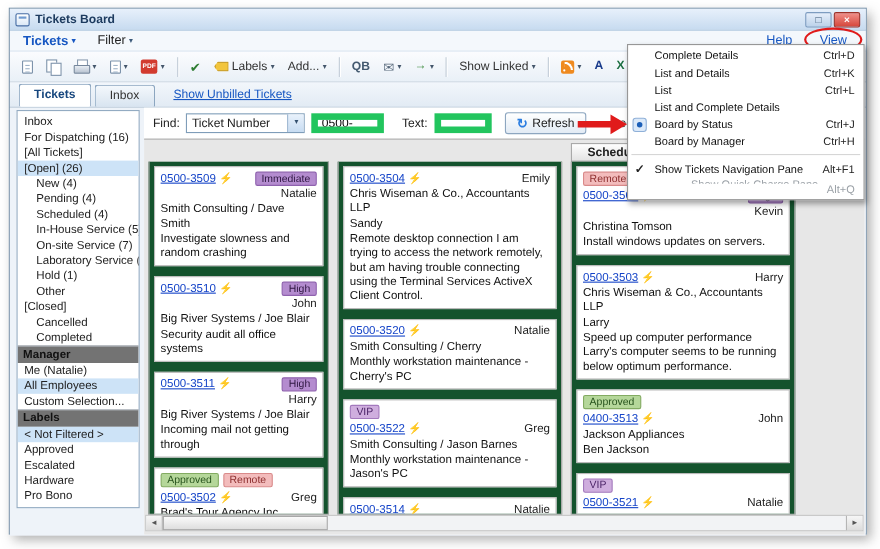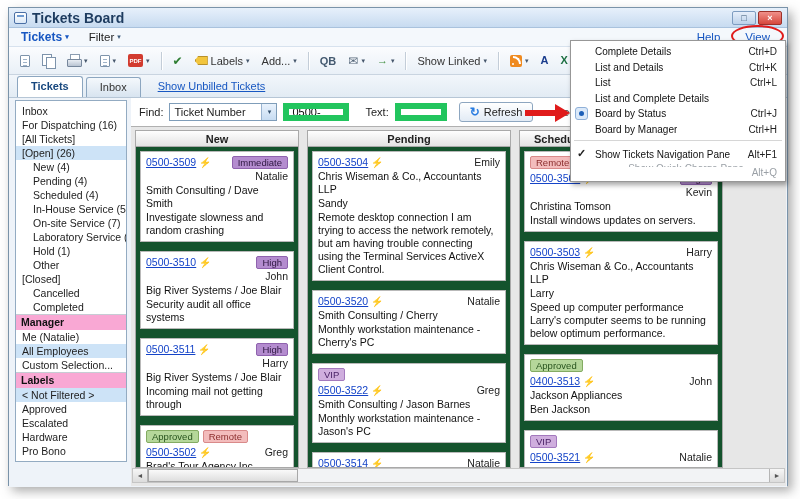--- a/index.html
+++ b/index.html
@@ -8,21 +8,21 @@
 
   .window { position:absolute; left:8px; top:7px; width:780px; height:479px;
     background:#eef3f9; border:1px solid #7a93a9; box-shadow:4px 5px 10px rgba(90,90,90,.5); }
 
   
   .titlebar { height:20px; display:flex; align-items:center; padding:0 5px;
     background:linear-gradient(#e7f0fb,#c7dbf0); border-bottom:1px solid #a9c2dd; }
   .win-icon { width:13px; height:12px; background:linear-gradient(#fff,#dce9f7);
     border:1px solid #4a6fa5; border-radius:2px; position:relative; margin-right:5px; }
   .win-icon::after { content:""; position:absolute; left:2px; top:2px; right:2px; height:2px; background:#6f9ad0; }
-  .title { font-size:14px; font-weight:bold; color:#1d3b5f; }
+  .title { font-size:11px; font-weight:bold; color:#1d3b5f; }
   .winbtns { margin-left:auto; display:flex; gap:2px; }
   .wb { width:24px; height:14px; border-radius:2px; text-align:center; line-height:13px; font-size:9px; }
   .wb.max { background:linear-gradient(#e6eefa,#bcd2ea); border:1px solid #7d9cc0; color:#33506e; }
   .wb.close { background:linear-gradient(#f0908a,#d6473c); border:1px solid #9c3129; color:#fff; font-weight:bold; }
 
   
   .menubar { height:19px; display:flex; align-items:center; padding:0 12px; gap:20px;
     background:#f4f8fc; border-bottom:1px solid #d7e2ee; }
   .menu-item { display:flex; align-items:center; gap:3px; font-size:11.5px; color:#222; cursor:default; }
   .menu-item .caret { font-size:7px; color:#3c5a7a; }
@@ -79,21 +79,21 @@
   .unbilled { margin:0 0 5px 14px; font-size:11px; color:#1757c2; text-decoration:underline; }
 
   
   .content { position:relative; height:389px; background:#eef3f9; }
 
   .sidebar { position:absolute; left:6px; top:2px; width:112px; height:362px;
     background:#fff; border:1px solid #93abc2; overflow:hidden; padding-top:3px; font-size:10.5px; }
   .side-item { height:14px; line-height:14px; padding-left:6px; white-space:nowrap; color:#222; }
   .side-item.indent { padding-left:17px; }
   .side-item.selected { background:#cde3f7; }
-  .side-header { height:16px; line-height:15px; border-top:1px solid #c6ccd4; background:#f9a8d4;
+  .side-header { height:16px; line-height:15px; border-top:1px solid #c6ccd4; background:#737373;
     font-weight:bold; padding-left:5px; color:#111; }
 
   .main { position:absolute; left:122px; right:1px; top:0; bottom:1px; background:#fff; }
 
   .findbar { height:28px; display:flex; align-items:center; padding-left:8px; gap:6px; font-size:11px; color:#222; background:#fff; }
   .fselect { display:flex; align-items:center; width:108px; height:18px; border:1px solid #7f9db9; background:#fff; padding-left:4px; }
   .fselect .selcaret { margin-left:auto; width:15px; height:16px; text-align:center; line-height:15px; font-size:7px;
     color:#33506e; background:linear-gradient(#e9f2fc,#c7dcf2); border-left:1px solid #9ab4d0; }
   .finput { height:18px; border:6px solid #22c55e; font-size:11px; padding:0 3px; font-family:inherit; }
   .fw1 { width:66px; } .fw2 { width:52px; }
@@ -300,21 +300,20 @@
           <span class="refresh-btn" data-name="refresh-button">
             <span class="refresh-ic" data-name="refresh-icon">↻</span>
             <span data-name="refresh-button-label">Refresh</span>
           </span>
           <span class="rec-part" data-name="recent-label-partial">Rec</span>
         </div>
 
         <div class="board" data-name="tickets-board">
           <div id="columns">
               <div class="col col1" data-name="board-column-new">
-                <div class="colhead" data-name="column-header">New</div>
                 <div class="colbody" data-name="column-body">
                   <div class="card" data-name="ticket-card">
                     <div class="trow" data-name="ticket-row">
                       <a class="tlink" data-name="ticket-link">0500-3509</a>
                       <span class="bolt" data-name="lightning-icon">⚡</span>
                       <span class="spacer"></span>
                       <span class="badge b-priority" data-name="priority-badge">Immediate</span>
                     </div>
                     <div class="aright" data-name="assignee-name">Natalie</div>
                     <div class="cline" data-name="company-line">Smith Consulting / Dave Smith</div>
@@ -351,21 +350,20 @@
                       <a class="tlink" data-name="ticket-link">0500-3502</a>
                       <span class="bolt" data-name="lightning-icon">⚡</span>
                       <span class="spacer"></span>
                       <span class="assignee" data-name="assignee-name">Greg</span>
                     </div>
                     <div class="cline" data-name="company-line">Brad's Tour Agency Inc.</div>
                   </div>
                 </div>
               </div>
               <div class="col col2" data-name="board-column-pending">
-                <div class="colhead" data-name="column-header">Pending</div>
                 <div class="colbody" data-name="column-body">
                   <div class="card" data-name="ticket-card">
                     <div class="trow" data-name="ticket-row">
                       <a class="tlink" data-name="ticket-link">0500-3504</a>
                       <span class="bolt" data-name="lightning-icon">⚡</span>
                       <span class="spacer"></span>
                       <span class="assignee" data-name="assignee-name">Emily</span>
                     </div>
                     <div class="cline" data-name="company-line">Chris Wiseman &amp; Co., Accountants LLP</div>
                     <div class="cline" data-name="company-line">Sandy</div>

